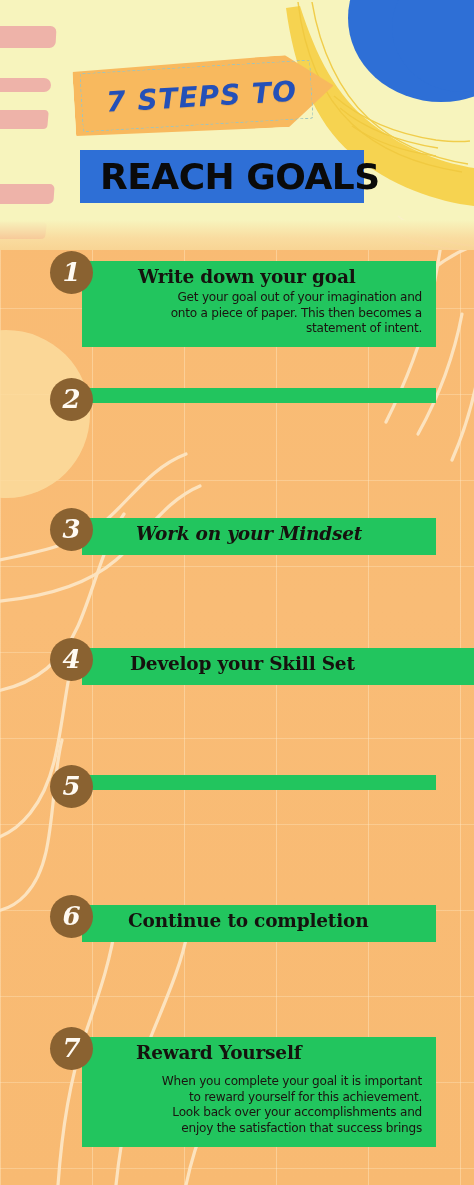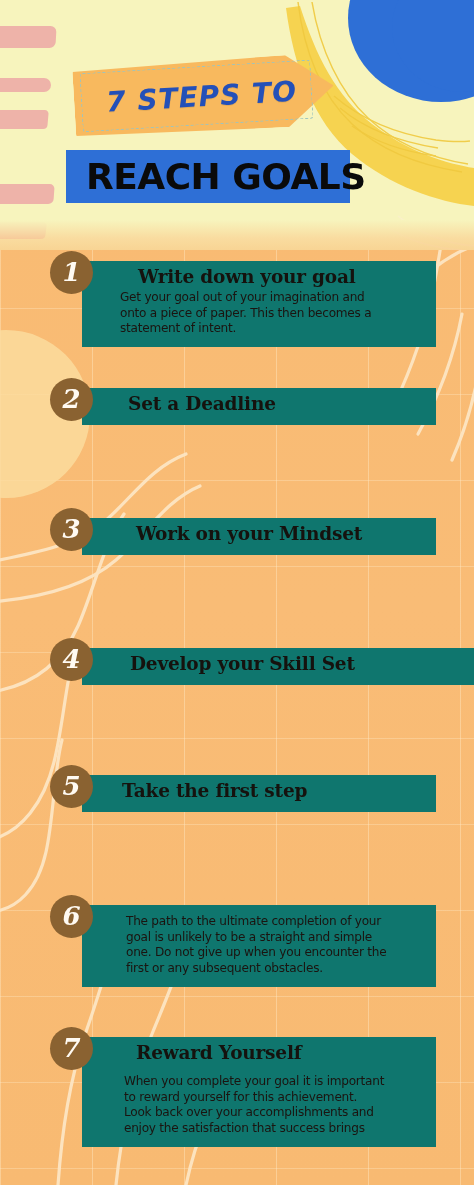--- a/index.html
+++ b/index.html
@@ -109,21 +109,21 @@
     font-size: 28px;
     letter-spacing: 1px;
     color: #2450b8;
     text-shadow: 0 1px 0 rgba(0,0,0,0.08);
     white-space: nowrap;
   }
 
   
   .title-bar {
     position: absolute;
-    left: 66px; top: 150px;
+    left: 80px; top: 150px;
     width: 284px; height: 53px;
     background: #2e6fd6;
     z-index: 5;
     display: flex;
     align-items: center;
     padding-left: 20px;
   }
   .title-bar-text {
     font-family: "DejaVu Sans", sans-serif;
     font-weight: 700;
@@ -169,21 +169,21 @@
 
   .step {
     position: absolute;
     left: 50px;
   }
 
   .card {
     position: absolute;
     left: 32px;
     top: 10px;
-    background: #0f766e;
+    background: #22c55e;
     padding: 5px 14px 10px 38px;
   }
 
   .badge {
     position: absolute;
     left: 0; top: 0;
     width: 43px; height: 43px;
     border-radius: 50%;
     background: #8a6231;
     z-index: 3;
@@ -216,33 +216,34 @@
   .step-body {
     position: relative;
     z-index: 2;
     font-family: "DejaVu Sans", sans-serif;
     font-size: 12.1px;
     line-height: 1.30;
     color: #1b1410;
     letter-spacing: -0.25px;
     margin-top: 2px;
     white-space: pre-line;
+    text-align: right;
   }
 
   
   .step.n1 { top: 251px; }
   .step.n1 .card { width: 354px; }
   .step.n1 .step-title { margin-left: 18px; }
 
   .step.n2 { top: 378px; }
   .step.n2 .card { width: 354px; }
   .step.n2 .step-title { margin-left: 8px; }
 
   .step.n3 { top: 508px; }
-  .step.n3 .card { width: 354px; }
+  .step.n3 .card { width: 354px; font-style: italic; }
   .step.n3 .step-title { margin-left: 16px; }
 
   .step.n4 { top: 638px; }
   .step.n4 .card { width: 392px; }
   .step.n4 .step-title { margin-left: 10px; }
 
   .step.n5 { top: 765px; }
   .step.n5 .card { width: 354px; }
   .step.n5 .step-title { margin-left: 2px; }
   .step.n5 .step-body { margin-top: 8px; padding-left: 2px; }
@@ -331,21 +332,20 @@
 onto a piece of paper. This then becomes a
 statement of intent.</div>
       </div>
       <div class="badge">
         <span class="badge-num">1</span>
       </div>
     </div>
 
     <div class="step n2">
       <div class="card">
-        <div class="step-title">Set a Deadline</div>
       </div>
       <div class="badge">
         <span class="badge-num">2</span>
       </div>
     </div>
 
     <div class="step n3">
       <div class="card">
         <div class="step-title">Work on your Mindset</div>
       </div>
@@ -358,33 +358,29 @@
       <div class="card">
         <div class="step-title">Develop your Skill Set</div>
       </div>
       <div class="badge">
         <span class="badge-num">4</span>
       </div>
     </div>
 
     <div class="step n5">
       <div class="card">
-        <div class="step-title">Take the first step</div>
       </div>
       <div class="badge">
         <span class="badge-num">5</span>
       </div>
     </div>
 
     <div class="step n6">
       <div class="card">
-        <div class="step-body">The path to the ultimate completion of your
-goal is unlikely to be a straight and simple
-one. Do not give up when you encounter the
-first or any subsequent obstacles.</div>
+        <div class="step-title">Continue to completion</div>
       </div>
       <div class="badge">
         <span class="badge-num">6</span>
       </div>
     </div>
 
     <div class="step n7">
       <div class="card">
         <div class="step-title">Reward Yourself</div>
         <div class="step-body">When you complete your goal it is important

